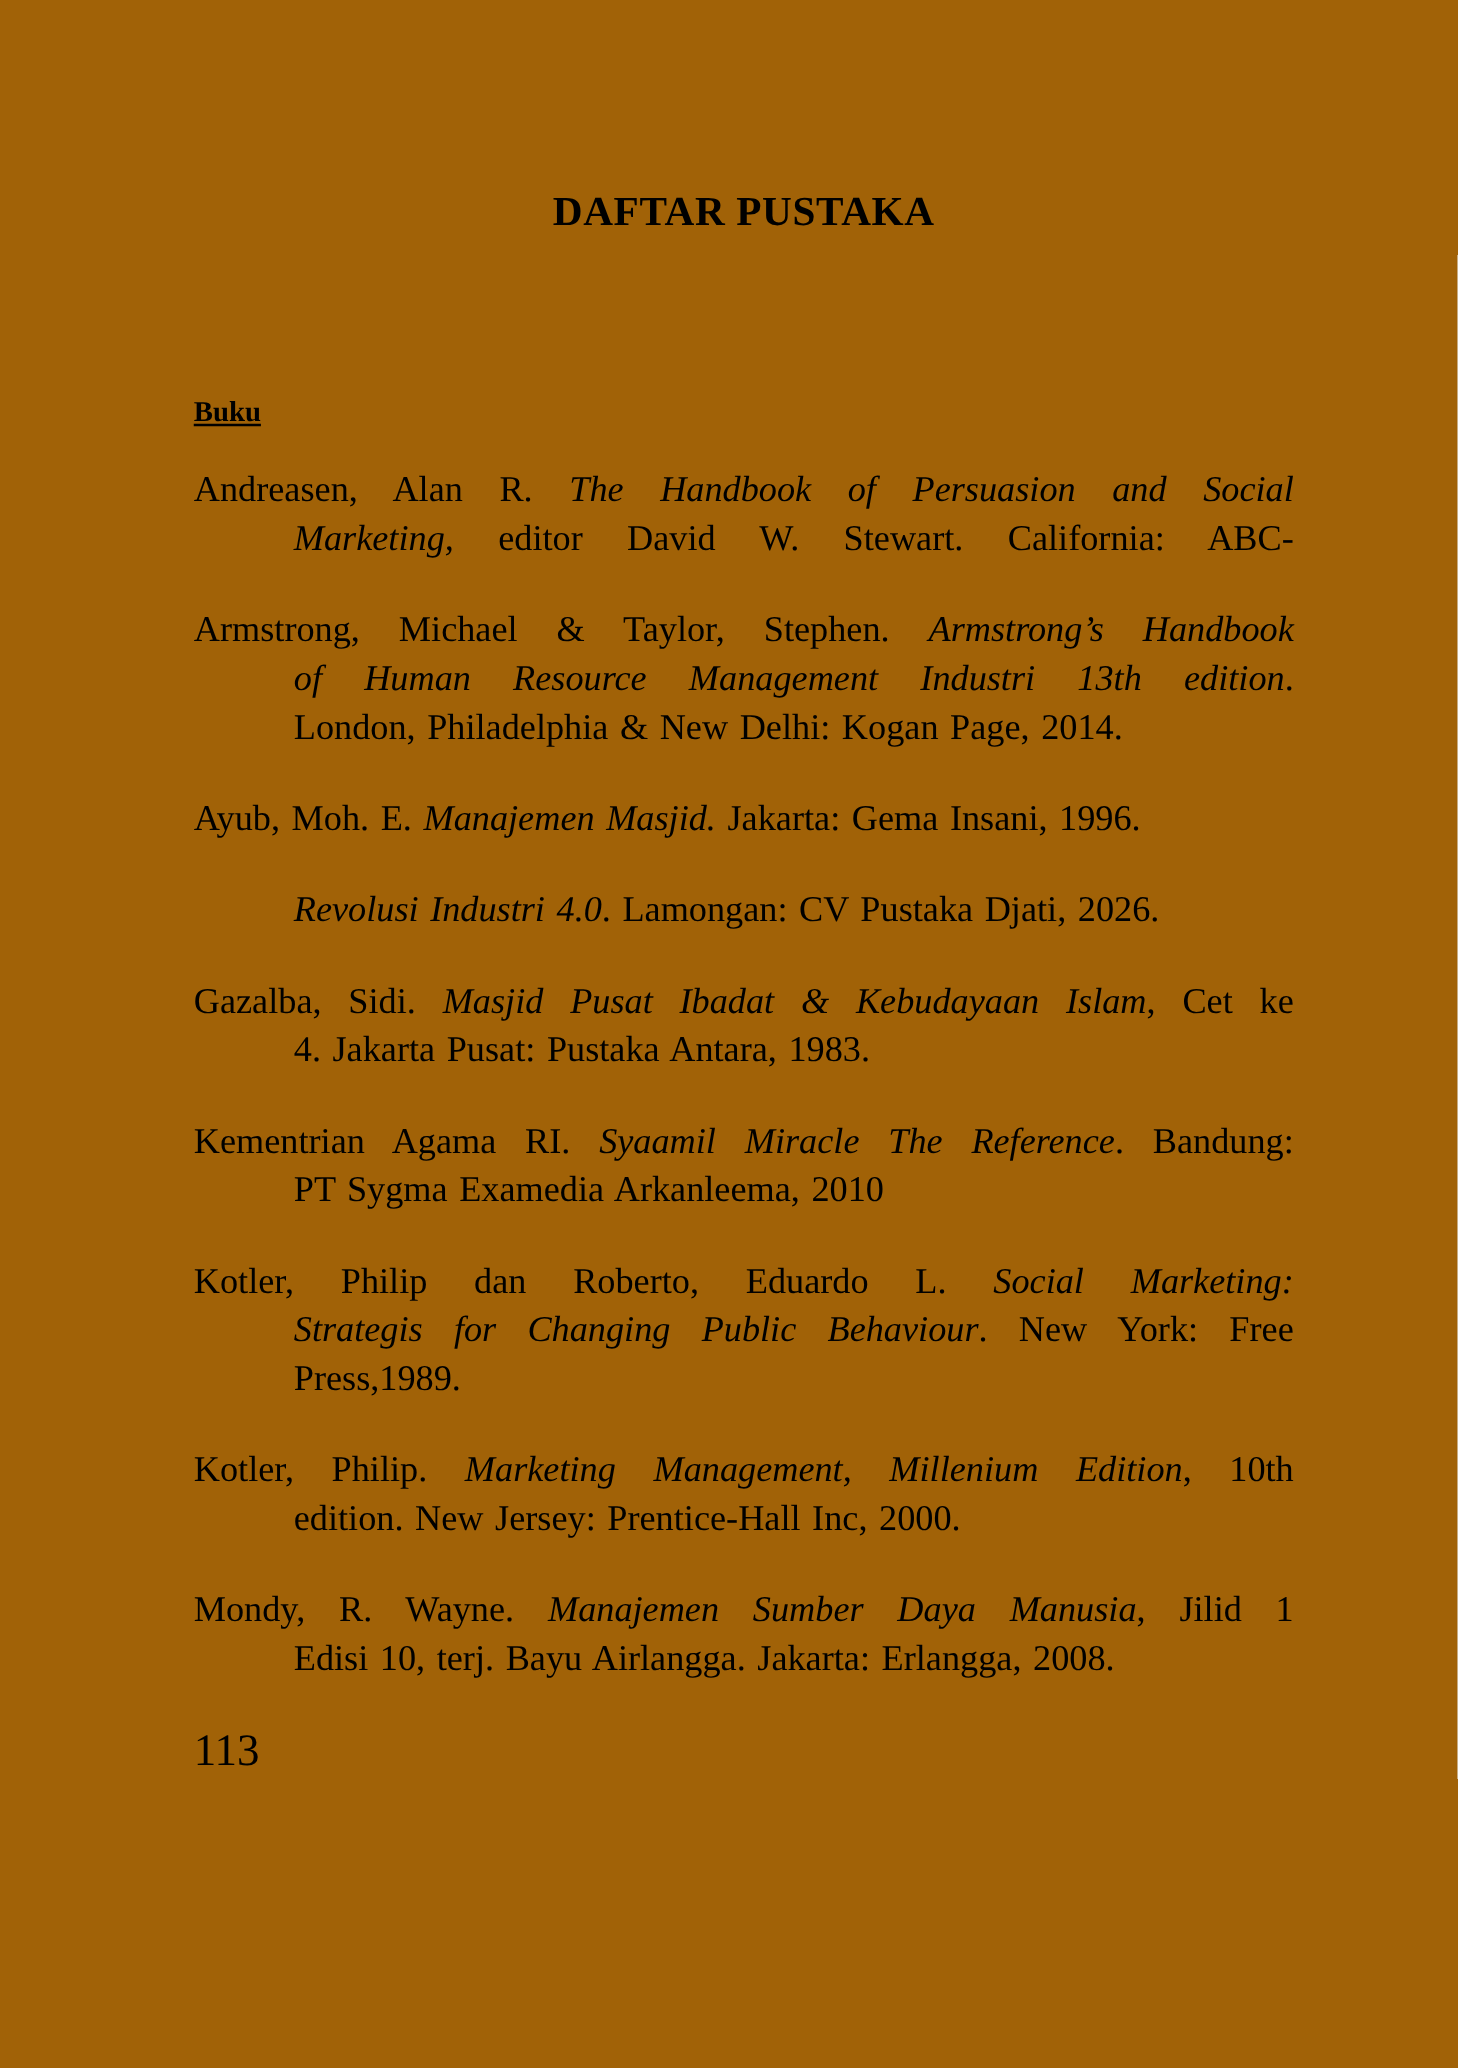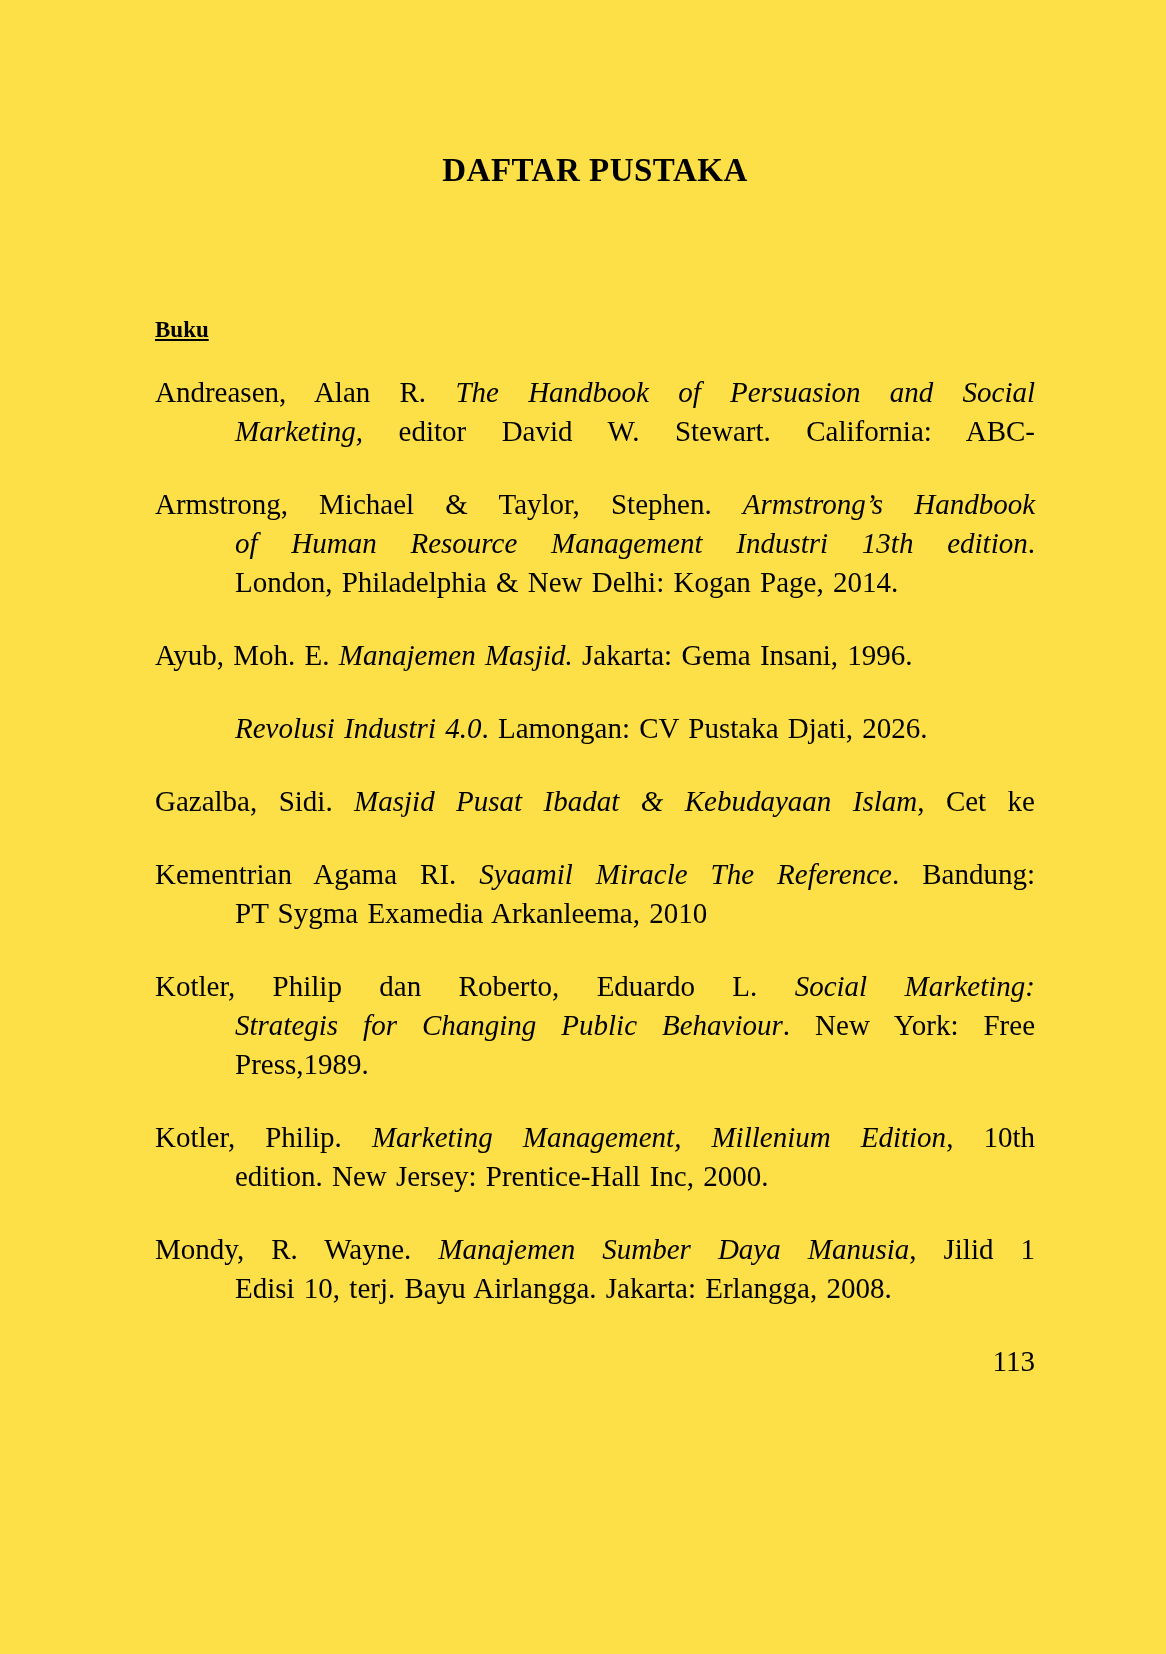--- a/index.html
+++ b/index.html
@@ -5,21 +5,21 @@
   html, body {
     margin: 0;
     padding: 0;
     background: #e9e9e9;
   }
   .page {
     position: relative;
     width: 1166px;
     height: 1654px;
     margin: 0 auto;
-    background: #fde047;
+    background: #a16207;
     box-sizing: border-box;
     padding: 148px 131px 0 155px;
     font-family: "Liberation Serif", "DejaVu Serif", serif;
     color: #000000;
     overflow: hidden;
   }
   .doc-title {
     font-size: 33px;
     font-weight: bold;
     text-align: center;
@@ -51,23 +51,22 @@
     padding-left: 80px;
   }
   .ref-line.last {
     text-align-last: left;
   }
   .ref-line em {
     font-style: italic;
     margin-top: 24px;
   }
   .page-number {
-    font-size: 29px;
+    font-size: 36px;
     line-height: 39px;
-    text-align: right;
     margin-top: 20px;
   }
 </style>
 </head>
 <body>
 
 <div class="page">
   <h1 class="doc-title">DAFTAR PUSTAKA</h1>
 
   <h2 class="section-heading">Buku</h2>
@@ -83,20 +82,21 @@
         <div class="ref-line cont last"><span>London, Philadelphia &amp; New Delhi: Kogan Page, 2014.</span></div>
       </div>
       <div class="ref">
         <div class="ref-line last"><span>Ayub, Moh. E. </span><em>Manajemen Masjid.</em><span> Jakarta: Gema Insani, 1996.</span></div>
       </div>
       <div class="ref">
         <div class="ref-line cont last"><em>Revolusi Industri 4.0</em><span>. Lamongan: CV Pustaka Djati, 2026.</span></div>
       </div>
       <div class="ref">
         <div class="ref-line"><span>Gazalba, Sidi. </span><em>Masjid Pusat Ibadat &amp; Kebudayaan Islam</em><span>, Cet ke</span></div>
+        <div class="ref-line cont last"><span>4. Jakarta Pusat: Pustaka Antara, 1983.</span></div>
       </div>
       <div class="ref">
         <div class="ref-line"><span>Kementrian Agama RI. </span><em>Syaamil Miracle The Reference</em><span>. Bandung:</span></div>
         <div class="ref-line cont last"><span>PT Sygma Examedia Arkanleema, 2010</span></div>
       </div>
       <div class="ref">
         <div class="ref-line"><span>Kotler, Philip dan Roberto, Eduardo L. </span><em>Social Marketing:</em></div>
         <div class="ref-line cont"><em>Strategis for Changing Public Behaviour</em><span>. New York: Free</span></div>
         <div class="ref-line cont last"><span>Press,1989.</span></div>
       </div>

